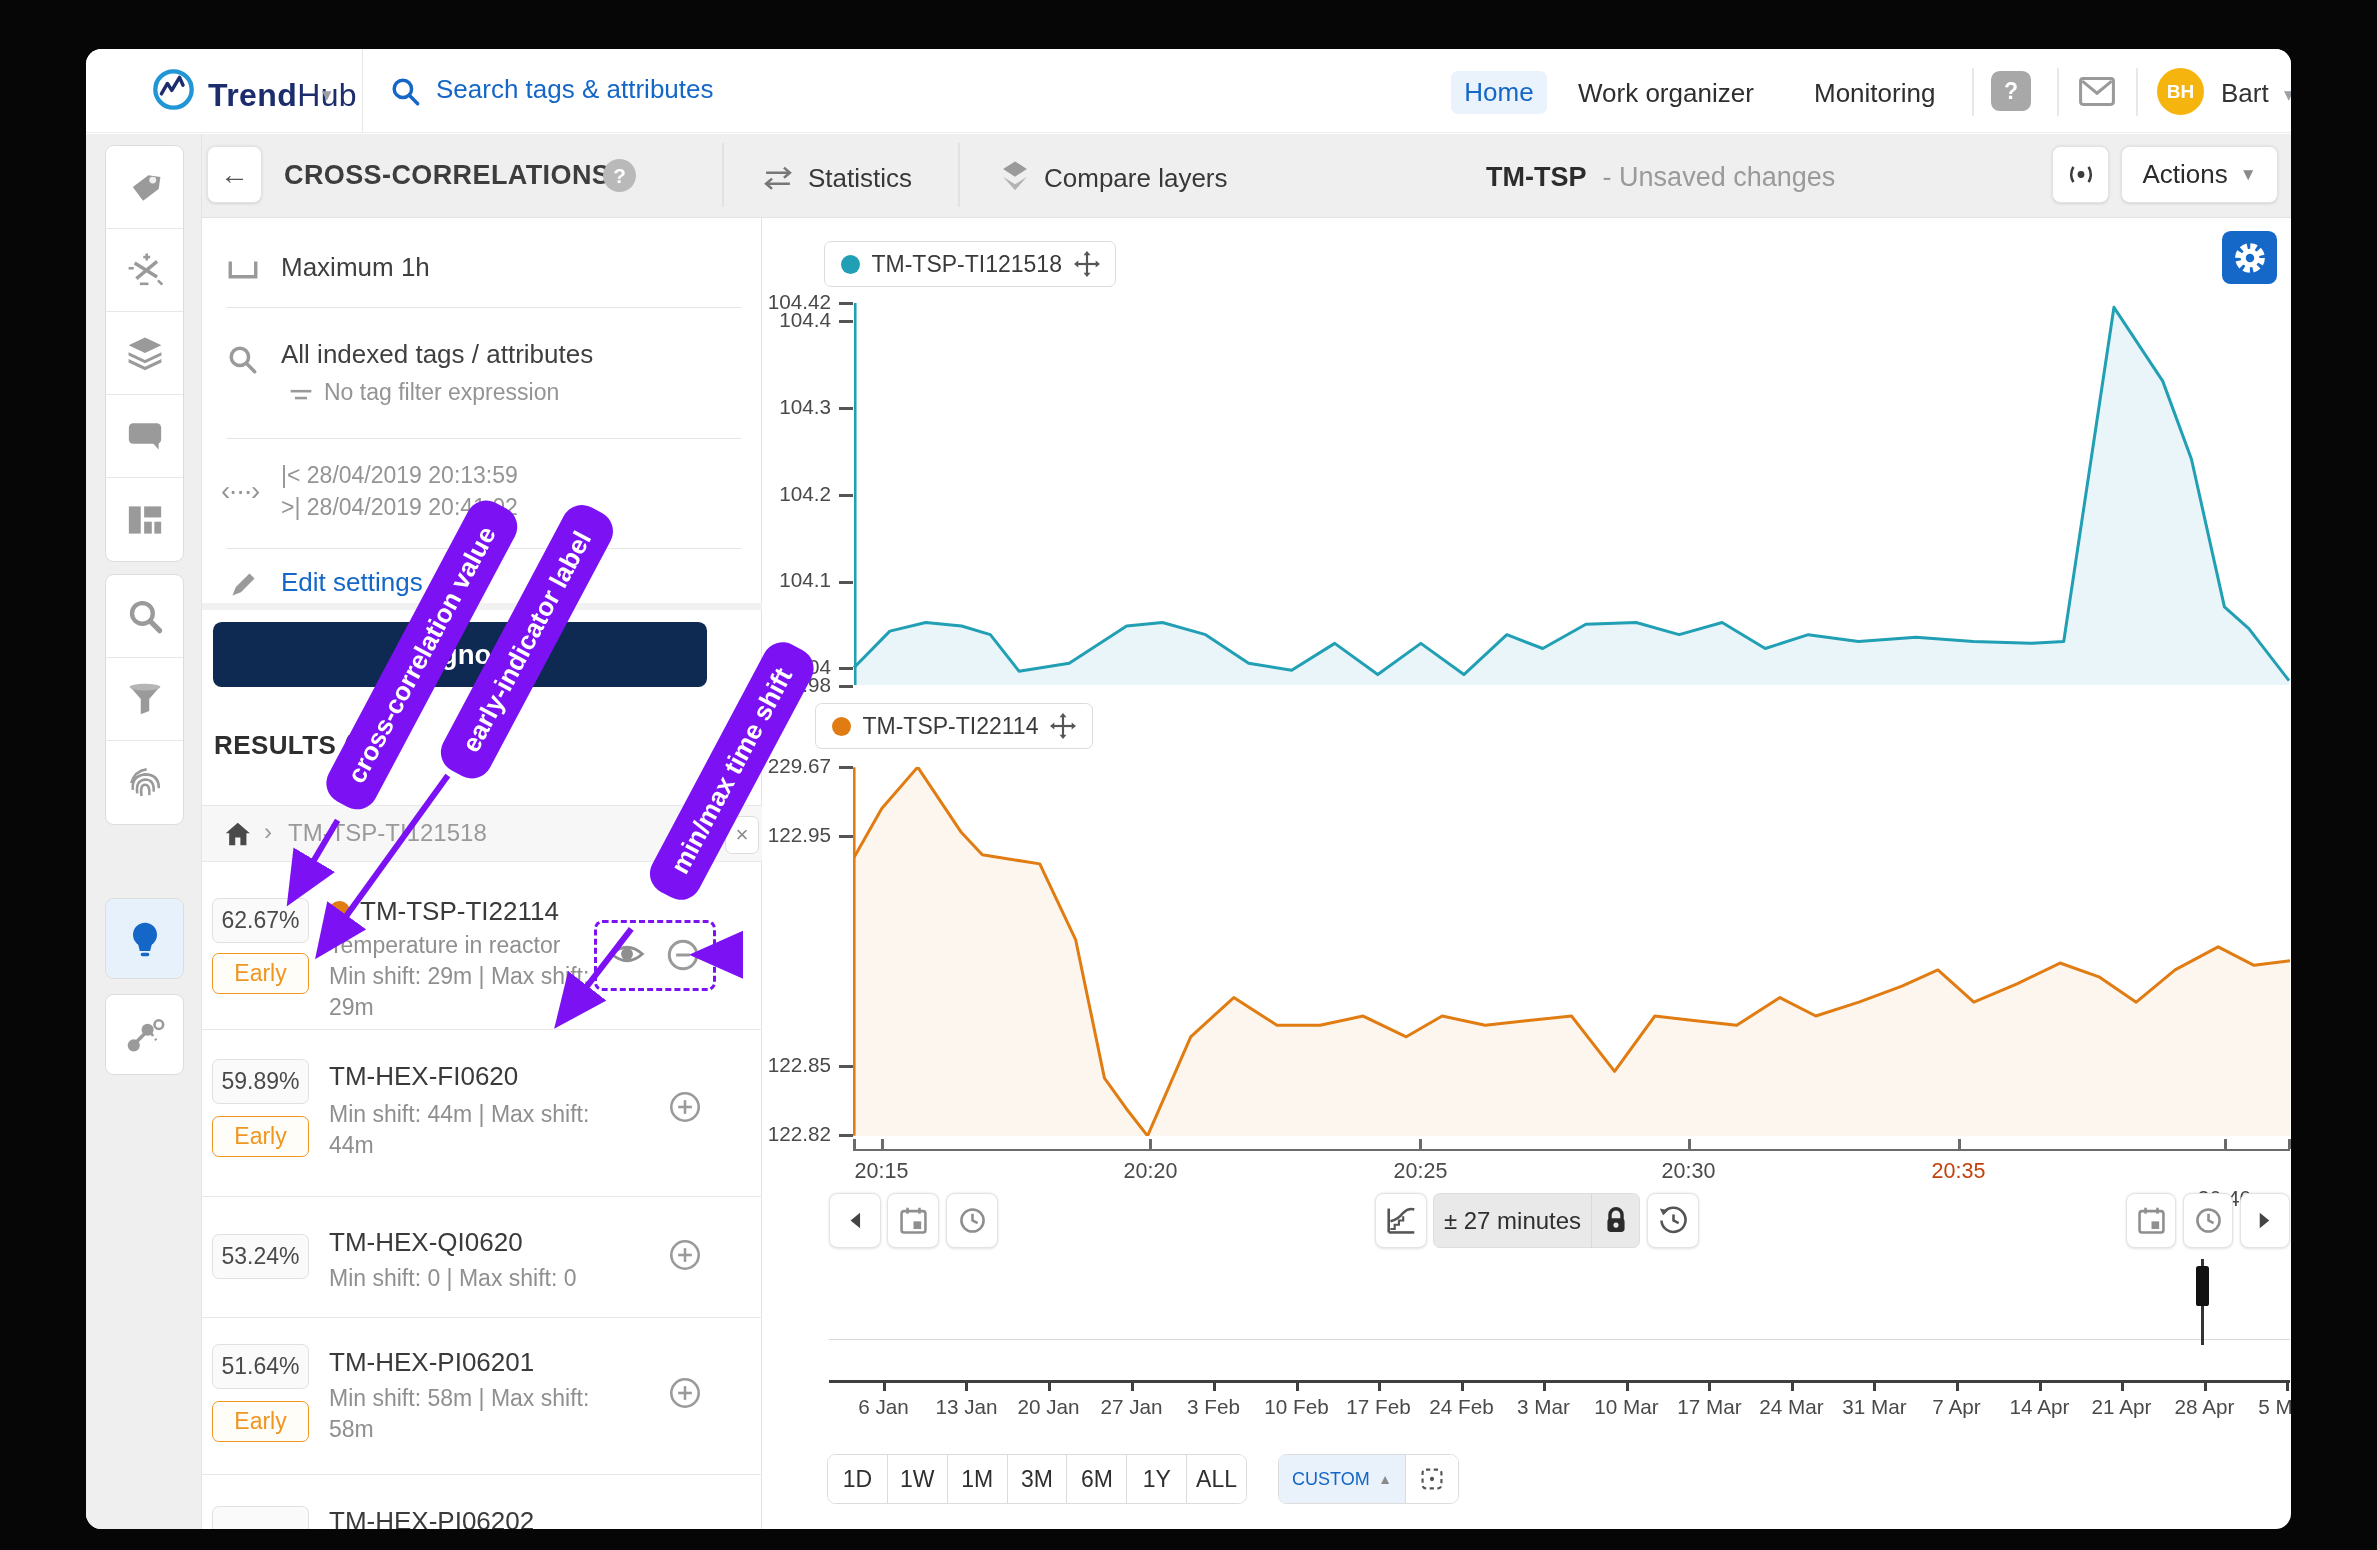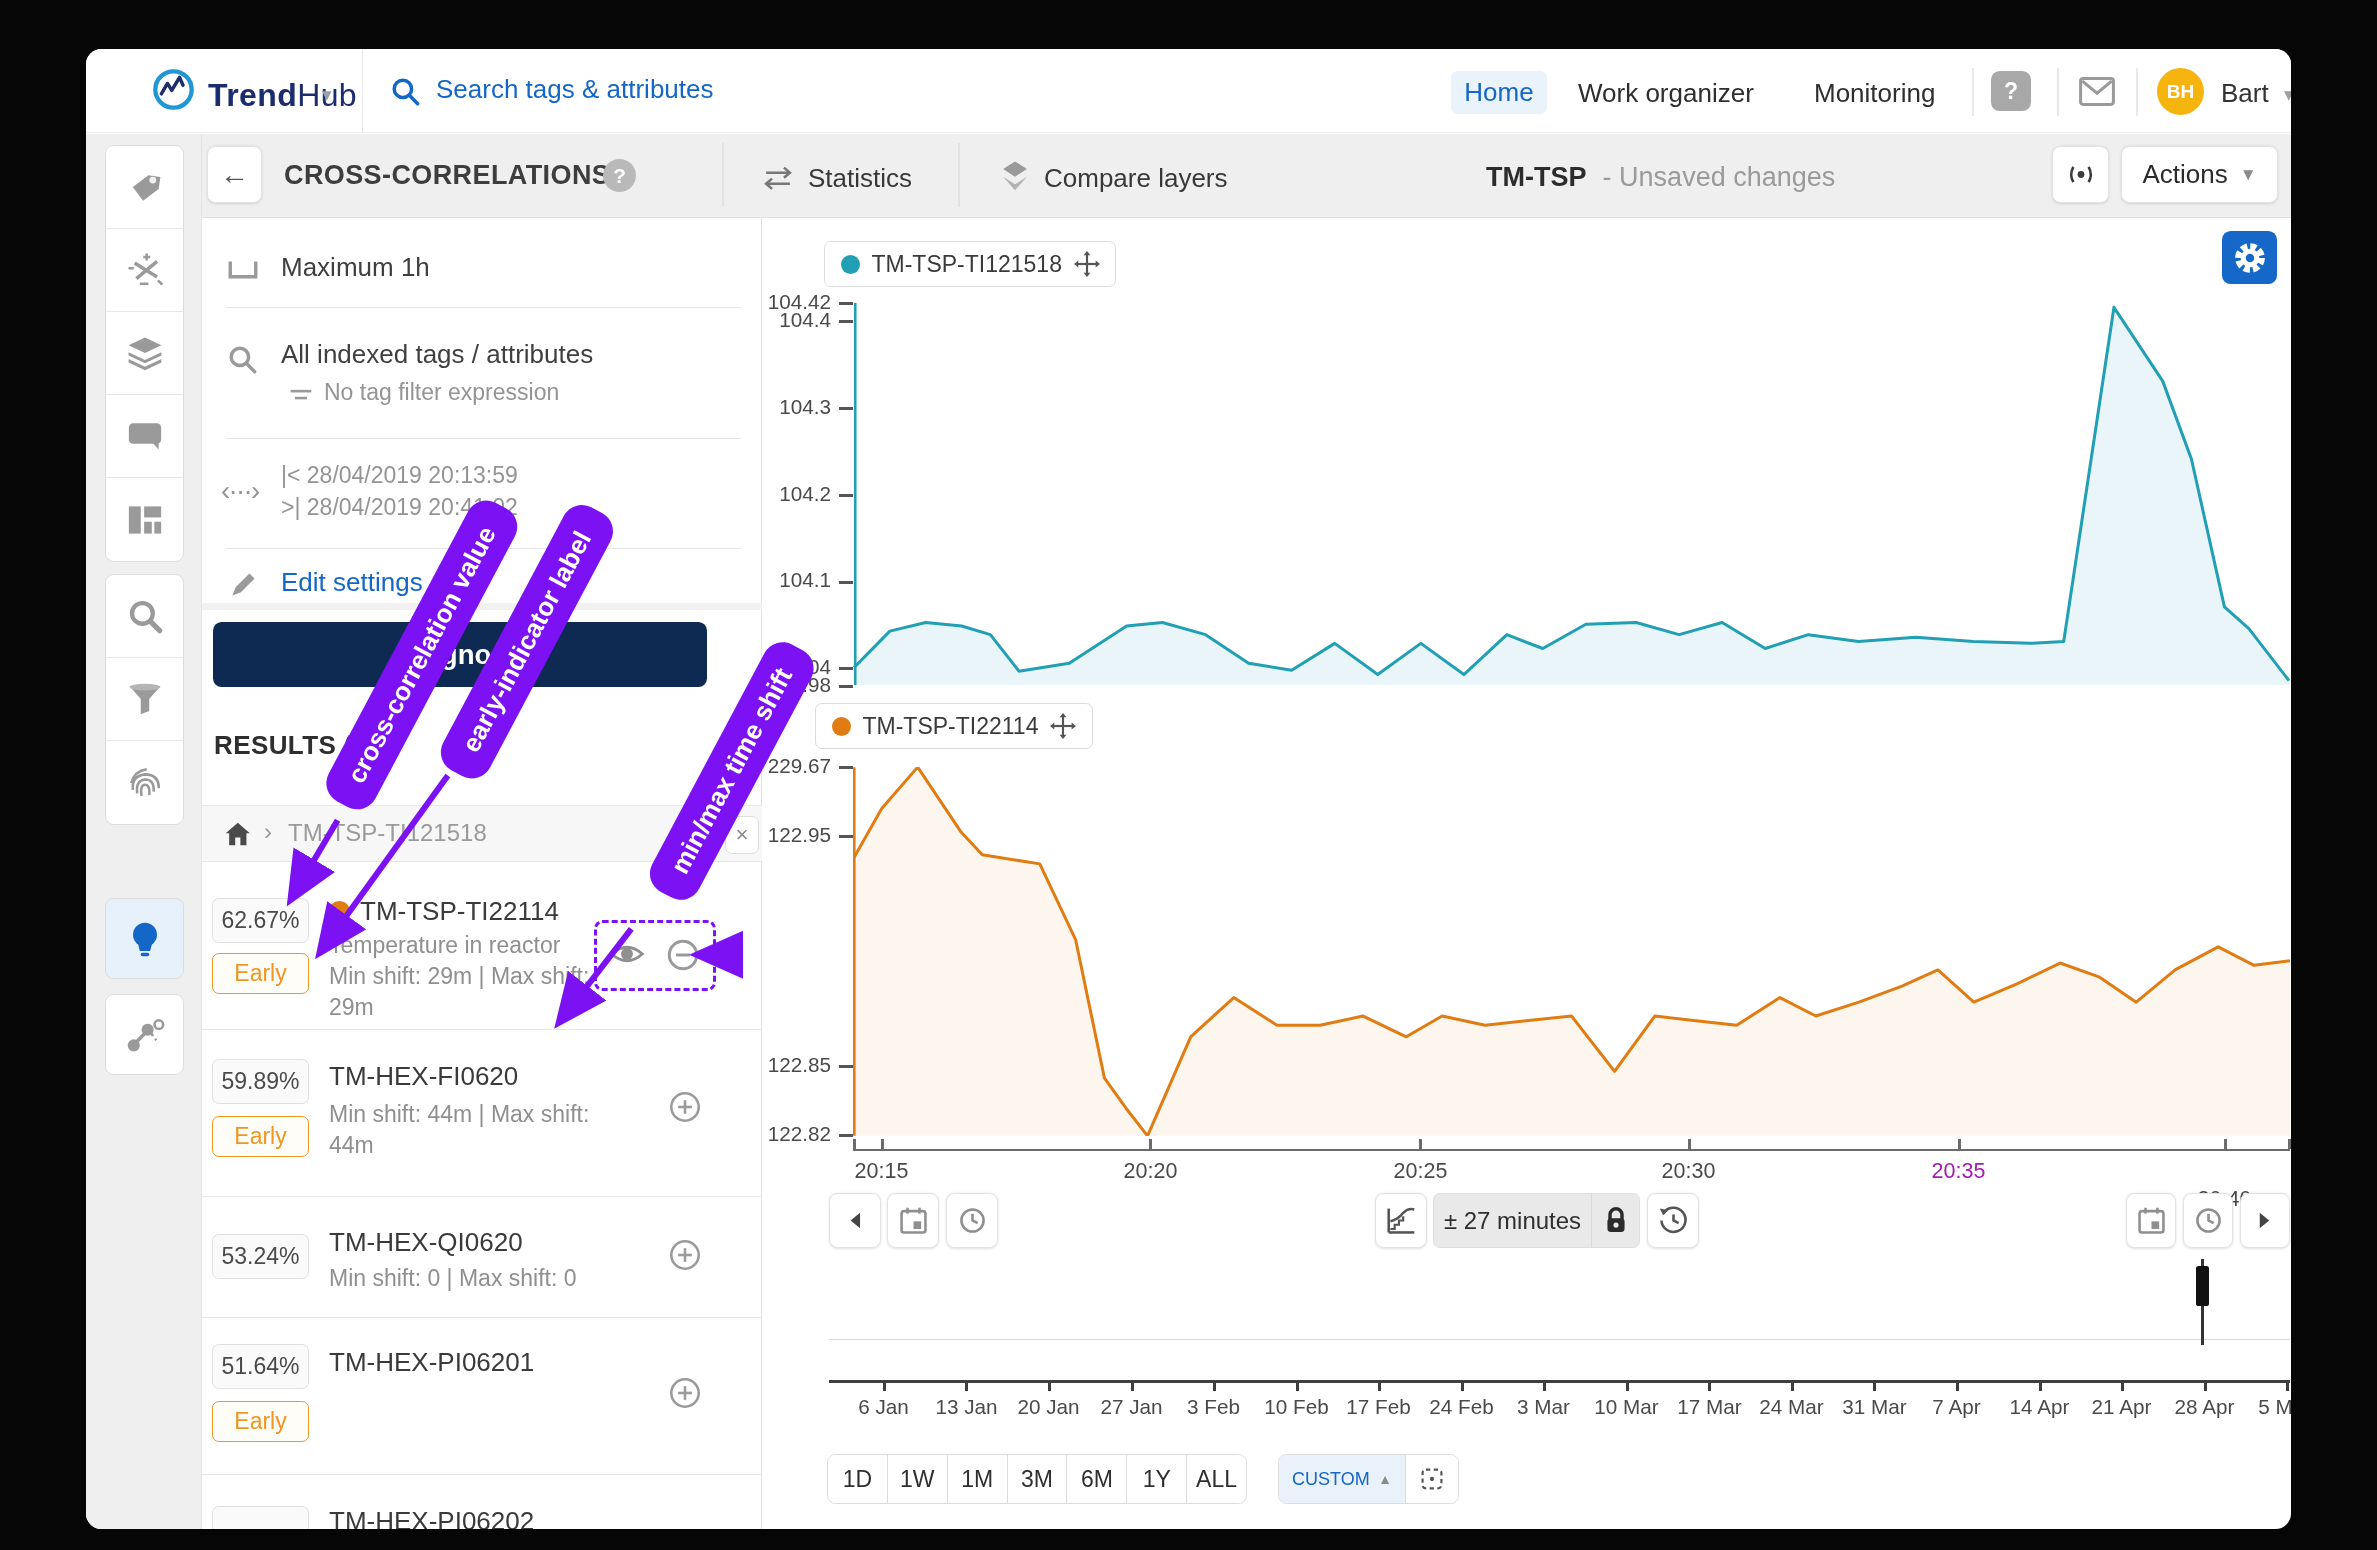--- a/index.html
+++ b/index.html
@@ -312,20 +312,21 @@
             <circle cx="21" cy="21" r="16" fill="none" stroke="#9a9a9a" stroke-width="3"></circle>
             <line x1="13" y1="21" x2="29" y2="21" stroke="#9a9a9a" stroke-width="3"></line>
             <line x1="21" y1="13" x2="21" y2="29" stroke="#9a9a9a" stroke-width="3"></line>
           </svg>
         </div>
   <div class="abs hdiv" style="left:202px;top:1317px;width:560px;background:#e8e8e8;"></div>
 
   <div class="abs pctbox" style="left:212px;top:1344px;width:97px;height:45px;">51.64%</div>
   <div class="abs earlybadge" style="left:212px;top:1401px;width:97px;height:41px;">Early</div>
   <div class="abs rtitle" style="left:329px;top:1347px;">TM-HEX-PI06201</div>
+  <div class="abs rdesc" style="left:329px;top:1383px;">Min shift: 58m | Max shift: 58m</div>
   <div class="abs" style="left:667px;top:1375px;">
           <svg width="36" height="36" viewBox="0 0 42 42">
             <circle cx="21" cy="21" r="16" fill="none" stroke="#9a9a9a" stroke-width="3"></circle>
             <line x1="13" y1="21" x2="29" y2="21" stroke="#9a9a9a" stroke-width="3"></line>
             <line x1="21" y1="13" x2="21" y2="29" stroke="#9a9a9a" stroke-width="3"></line>
           </svg>
         </div>
   <div class="abs hdiv" style="left:202px;top:1474px;width:560px;background:#e8e8e8;"></div>
 
   <div class="abs pctbox" style="left:212px;top:1506px;width:97px;height:45px;"></div>
@@ -403,21 +404,21 @@
           <div style="position:absolute;left:698px;top:1122px;width:133px;text-align:right;font-size:20.7px;color:#4a4a4a;">122.82</div>
           <div style="position:absolute;left:881px;top:1139px;width:2.6px;height:10.3px;background:#6b6b6b;"></div>
           <div style="position:absolute;left:830px;top:1159px;width:103px;text-align:center;font-size:21.5px;color:#4a4a4a;">20:15</div>
           <div style="position:absolute;left:1149px;top:1139px;width:2.6px;height:10.3px;background:#6b6b6b;"></div>
           <div style="position:absolute;left:1099px;top:1159px;width:103px;text-align:center;font-size:21.5px;color:#4a4a4a;">20:20</div>
           <div style="position:absolute;left:1419px;top:1139px;width:2.6px;height:10.3px;background:#6b6b6b;"></div>
           <div style="position:absolute;left:1369px;top:1159px;width:103px;text-align:center;font-size:21.5px;color:#4a4a4a;">20:25</div>
           <div style="position:absolute;left:1688px;top:1139px;width:2.6px;height:10.3px;background:#6b6b6b;"></div>
           <div style="position:absolute;left:1637px;top:1159px;width:103px;text-align:center;font-size:21.5px;color:#4a4a4a;">20:30</div>
           <div style="position:absolute;left:1958px;top:1139px;width:2.6px;height:10.3px;background:#6b6b6b;"></div>
-          <div style="position:absolute;left:1907px;top:1159px;width:103px;text-align:center;font-size:21.5px;color:#a21caf;">20:35</div>
+          <div style="position:absolute;left:1907px;top:1159px;width:103px;text-align:center;font-size:21.5px;color:#c2410c;">20:35</div>
           <div style="position:absolute;left:2224px;top:1139px;width:2.6px;height:10.3px;background:#6b6b6b;"></div>
           <div style="position:absolute;left:2173px;top:1159px;width:103px;text-align:center;font-size:21.5px;color:#4a4a4a;margin-top:28px;">20:40</div>
           <div style="position:absolute;left:853px;top:1139px;width:2.6px;height:10.3px;background:#6b6b6b;"></div>
           <div style="position:absolute;left:2288px;top:1139px;width:2.6px;height:10.3px;background:#6b6b6b;"></div>
           <div style="position:absolute;left:883px;top:1380px;width:2.6px;height:11.2px;background:#3f3f3f;"></div>
           <div style="position:absolute;left:832px;top:1395px;width:103px;text-align:center;font-size:20.7px;color:#4a4a4a;">6 Jan</div>
           <div style="position:absolute;left:965px;top:1380px;width:2.6px;height:11.2px;background:#3f3f3f;"></div>
           <div style="position:absolute;left:915px;top:1395px;width:103px;text-align:center;font-size:20.7px;color:#4a4a4a;">13 Jan</div>
           <div style="position:absolute;left:1048px;top:1380px;width:2.6px;height:11.2px;background:#3f3f3f;"></div>
           <div style="position:absolute;left:997px;top:1395px;width:103px;text-align:center;font-size:20.7px;color:#4a4a4a;">20 Jan</div>

